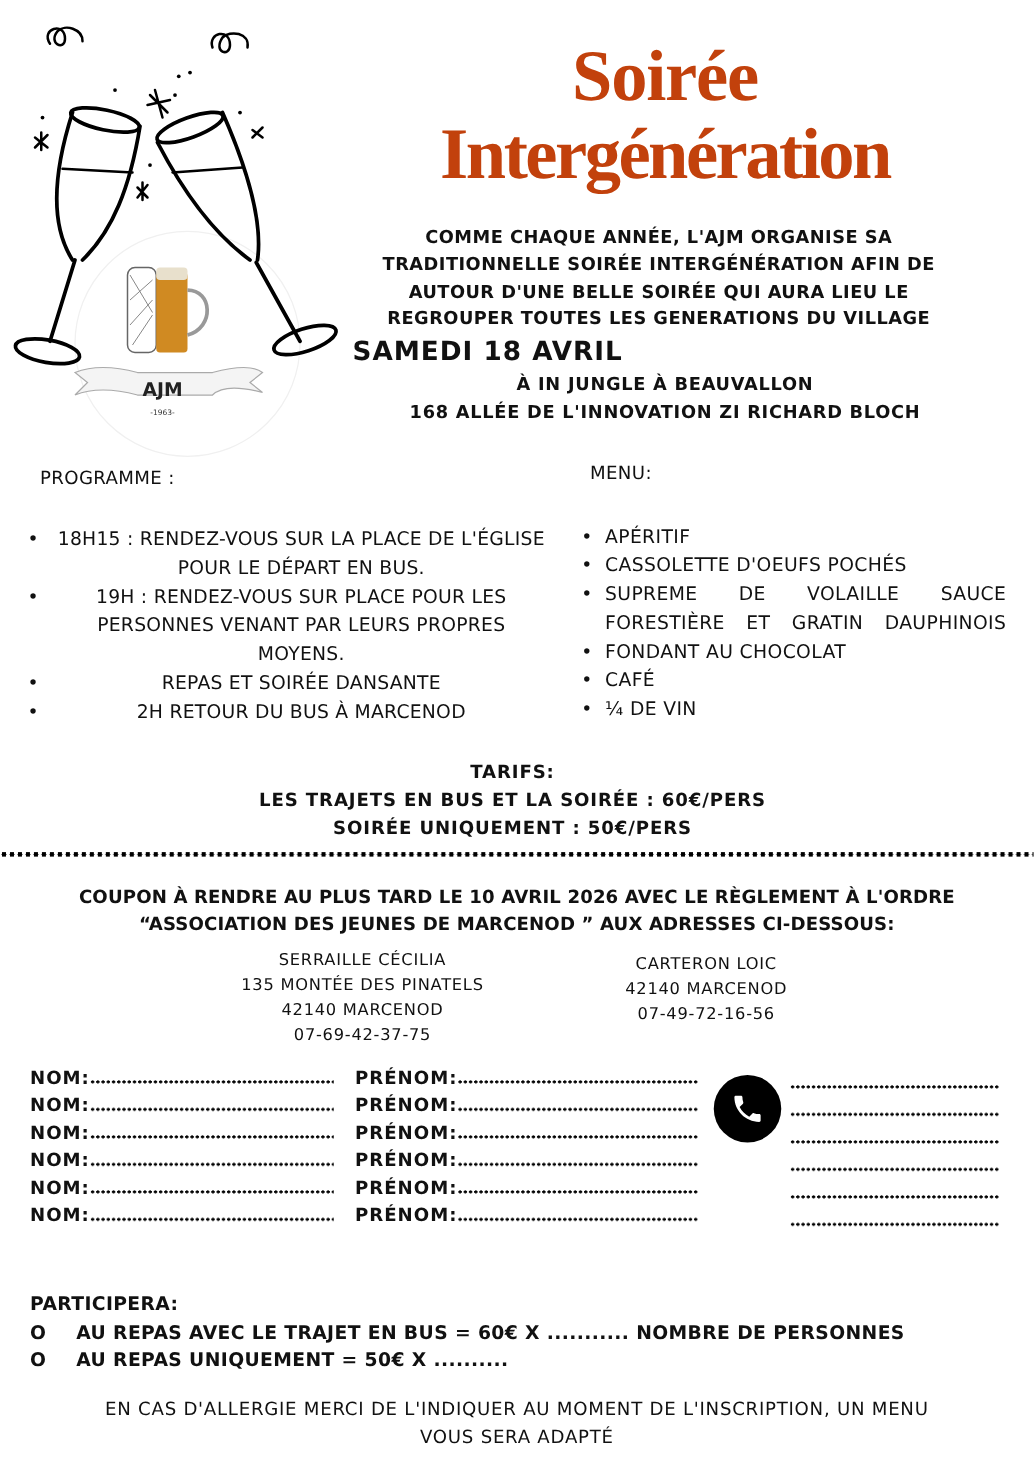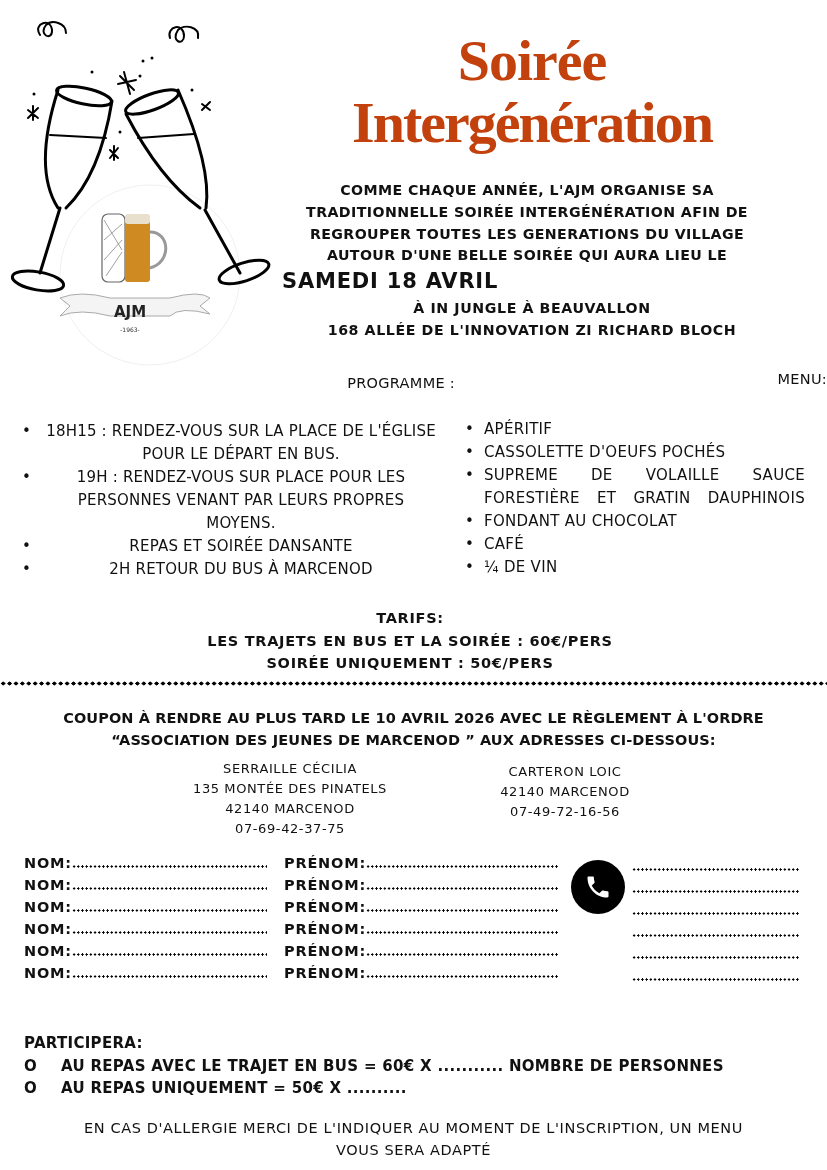--- a/index.html
+++ b/index.html
@@ -5,21 +5,21 @@
   html, body { margin: 0; padding: 0; background: #ffffff; }
   body { width: 827px; height: 1170px; position: relative; overflow: hidden; color: #111; font-family: "DejaVu Sans", sans-serif; }
   .abs { position: absolute; }
   .logo { left: 0; top: 20px; width: 290px; height: 350px; }
   .title { left: 282px; width: 500px; text-align: center; font-family: Liberation Serif, serif; font-weight: bold; color: #c2410c; letter-spacing: -1px; }
   .title1 { top: 26px; font-size: 58px; line-height: 70px; }
   .title2 { top: 88px; font-size: 58px; line-height: 70px; letter-spacing: -2px; }
   .intro { left: 272px; top: 180px; width: 510px; text-align: center; font-weight: bold; font-size: 14.2px; line-height: 21.8px; letter-spacing: 0.4px; }
   .date { left: 282px; top: 266px; width: 500px; font-weight: bold; font-size: 21px; letter-spacing: 0.8px; line-height: 30px; }
   .venue { left: 282px; top: 297px; width: 500px; text-align: center; font-weight: bold; font-size: 14.2px; line-height: 22px; letter-spacing: 0.6px; }
-  .sec-title { font-size: 14.5px; letter-spacing: 0.3px; text-align: right; }
+  .sec-title { font-size: 14.5px; letter-spacing: 0.3px; text-align: left; padding-left: 32px; }
   .prog-title { left: 0; top: 375px; width: 455px; }
   .menu-title { left: 440px; top: 371px; width: 387px; }
   ul.list { list-style: none; margin: 0; padding: 0; }
   .prog-list { left: 18px; top: 420px; width: 420px; }
   .prog-list li { position: relative; text-align: center; font-size: 15px; line-height: 23px; letter-spacing: 0.2px; padding-left: 26px; }
   .bullet { position: absolute; left: 4px; top: 0; font-size: 15px; }
   .menu-list { left: 465px; top: 418px; width: 340px; }
   .menu-list li { position: relative; font-size: 15px; line-height: 23px; letter-spacing: 0.3px; padding-left: 19px; }
   .menu-list .bullet { left: 0; }
   .justify { text-align: justify; text-align-last: justify; }
@@ -99,22 +99,22 @@
     <text x="130" y="332" text-anchor="middle" font-family="DejaVu Sans, sans-serif" font-size="6" fill="#333">-1963-</text>
   </svg>
 </div>
 
 <div class="abs title title1">Soirée</div>
 <div class="abs title title2">Intergénération</div>
 
 <div class="abs intro">
   <div>COMME CHAQUE ANNÉE, L'AJM ORGANISE SA</div>
   <div>TRADITIONNELLE SOIRÉE INTERGÉNÉRATION AFIN DE</div>
+  <div>AUTOUR D'UNE BELLE SOIRÉE QUI AURA LIEU LE</div>
   <div>REGROUPER TOUTES LES GENERATIONS DU VILLAGE</div>
-  <div>AUTOUR D'UNE BELLE SOIRÉE QUI AURA LIEU LE</div>
 </div>
 <div class="abs date">SAMEDI 18 AVRIL</div>
 <div class="abs venue">
   <div>À IN JUNGLE À BEAUVALLON</div>
   <div>168 ALLÉE DE L'INNOVATION ZI RICHARD BLOCH</div>
 </div>
 
 <div class="abs sec-title prog-title">PROGRAMME :</div>
 <ul class="abs list prog-list">
   <li><span class="bullet">•</span><span>18H15 : RENDEZ-VOUS SUR LA PLACE DE L'ÉGLISE POUR LE DÉPART EN BUS.</span></li>

